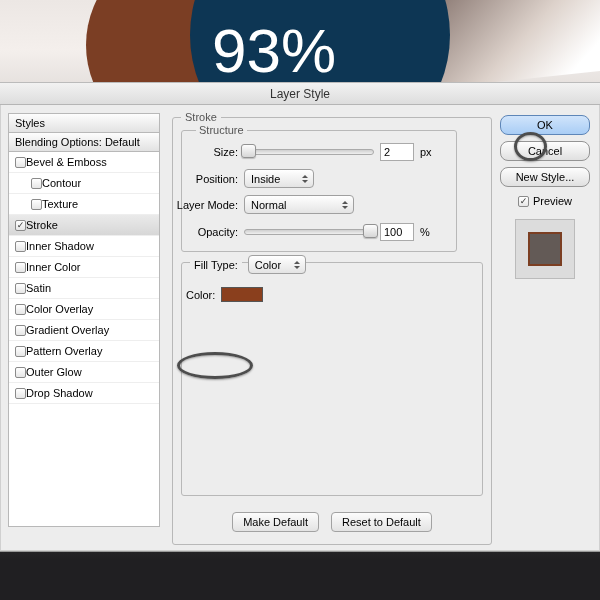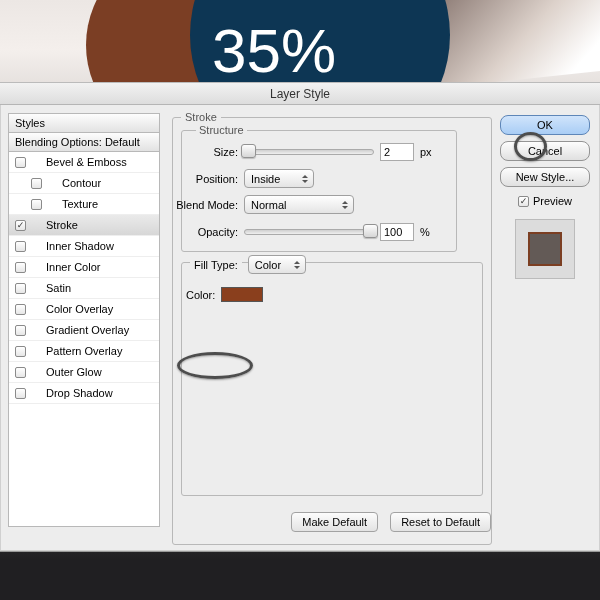--- a/index.html
+++ b/index.html
@@ -12,21 +12,21 @@
 .bg .pct{position:absolute;top:15px;left:212px;color:#fff;font-size:62px;font-family:Arial,sans-serif}
 
 .win{position:absolute;top:82px;left:0;width:600px;height:470px;background:#ededed;border-top:1px solid #bbb;border-bottom:1px solid #999;box-shadow:0 0 0 1px #d0d0d0 inset}
 .titlebar{height:22px;line-height:22px;text-align:center;background:linear-gradient(#f2f2f2,#ddd);border-bottom:1px solid #b5b5b5;color:#333;font-size:12px}
 .body{position:relative;height:448px}
 
 .leftcol{position:absolute;top:8px;left:8px;width:152px}
 .leftcol .hdr{background:linear-gradient(#fdfdfd,#e2e2e2);border:1px solid #b8b8b8;border-bottom:none;padding:3px 6px}
 .leftcol .hdr.sub{border-top:1px solid #b8b8b8}
 .stylelist{background:#fff;border:1px solid #b8b8b8;height:376px}
-.stylelist .row{height:21px;line-height:21px;padding-left:6px;border-bottom:1px solid #eee;display:flex;align-items:center;gap:20px;cursor:pointer}
+.stylelist .row{height:21px;line-height:21px;padding-left:6px;border-bottom:1px solid #eee;display:flex;align-items:center;gap:0;cursor:pointer}
 .stylelist .row.sub{padding-left:22px}
 .stylelist .row.sel{background:linear-gradient(#eaeaea,#d7d7d7)}
 .cbx{width:11px;height:11px;border:1px solid #8a8a8a;border-radius:2px;background:linear-gradient(#fff,#e6e6e6);flex-shrink:0;display:inline-flex;align-items:center;justify-content:center;font-size:9px;color:#333}
 
 .gf{position:absolute;border:1px solid #b8b8b8;border-radius:3px;background:#ededed}
 .gf>.lbl{position:absolute;top:-7px;left:8px;background:#ededed;padding:0 4px;color:#555}
 .structure{top:20px;left:180px;width:302px;height:122px}
 .structure .lbl2{position:absolute;top:-7px;left:14px;background:#ededed;padding:0 3px;color:#555}
 .strokegf{top:12px;left:172px;width:320px;height:428px}
 
@@ -60,21 +60,21 @@
 
 .smbtn{height:20px;border:1px solid #a2a2a2;border-radius:4px;background:linear-gradient(#fcfcfc,#e3e3e3);padding:0 10px;line-height:18px;cursor:pointer}
 </style>
 </head>
 <body>
 
 <div class="bg">
   <div class="circ1"></div>
   <div class="stripe"></div>
   <div class="circ2"></div>
-  <div class="pct">35%</div>
+  <div class="pct">93%</div>
 
   <div class="win">
     <div class="titlebar">Layer Style</div>
 
     <div class="body">
 
       <div class="leftcol">
         <div class="hdr">Styles</div>
         <div class="hdr sub">Blending Options: Default</div>
         <div class="stylelist" id="stylelist">
@@ -146,21 +146,21 @@
 
           <div class="srow" style="top:38px;left:0">
             <label style="width:56px">Position:</label>
             <div class="popup" style="width:70px">
               <span>Inside</span>
                 <span class="arrows"></span>
             </div>
           </div>
 
           <div class="srow" style="top:64px;left:-12px">
-            <label style="width:68px">Blend Mode:</label>
+            <label style="width:68px">Layer Mode:</label>
             <div class="popup" style="width:110px">
               <span>Normal</span>
                 <span class="arrows"></span>
             </div>
           </div>
 
           <div class="srow" style="top:92px;left:0;width:300px">
             <label style="width:56px">Opacity:</label>
             <div class="slider" style="width:130px">
               <div class="thumb" style="left:118px"></div>
@@ -177,21 +177,21 @@
               <span>Color</span>
                 <span class="arrows"></span>
             </div>
           </div>
           <div class="srow" style="top:24px;left:4px">
             <label>Color:</label>
             <span class="swatch"></span>
           </div>
         </div>
 
-        <div style="position:absolute;bottom:12px;left:0;width:100%;display:flex;justify-content:flex-end;gap:12px">
+        <div style="position:absolute;bottom:12px;left:0;width:100%;display:flex;justify-content:center;gap:12px">
           <div class="smbtn">Make Default</div>
           <div class="smbtn">Reset to Default</div>
         </div>
       </div>
 
       <div class="rcol">
         <div class="pb def">OK</div>
         <div class="pb">Cancel</div>
         <div class="pb">New Style...</div>
         <div class="pvrow">

